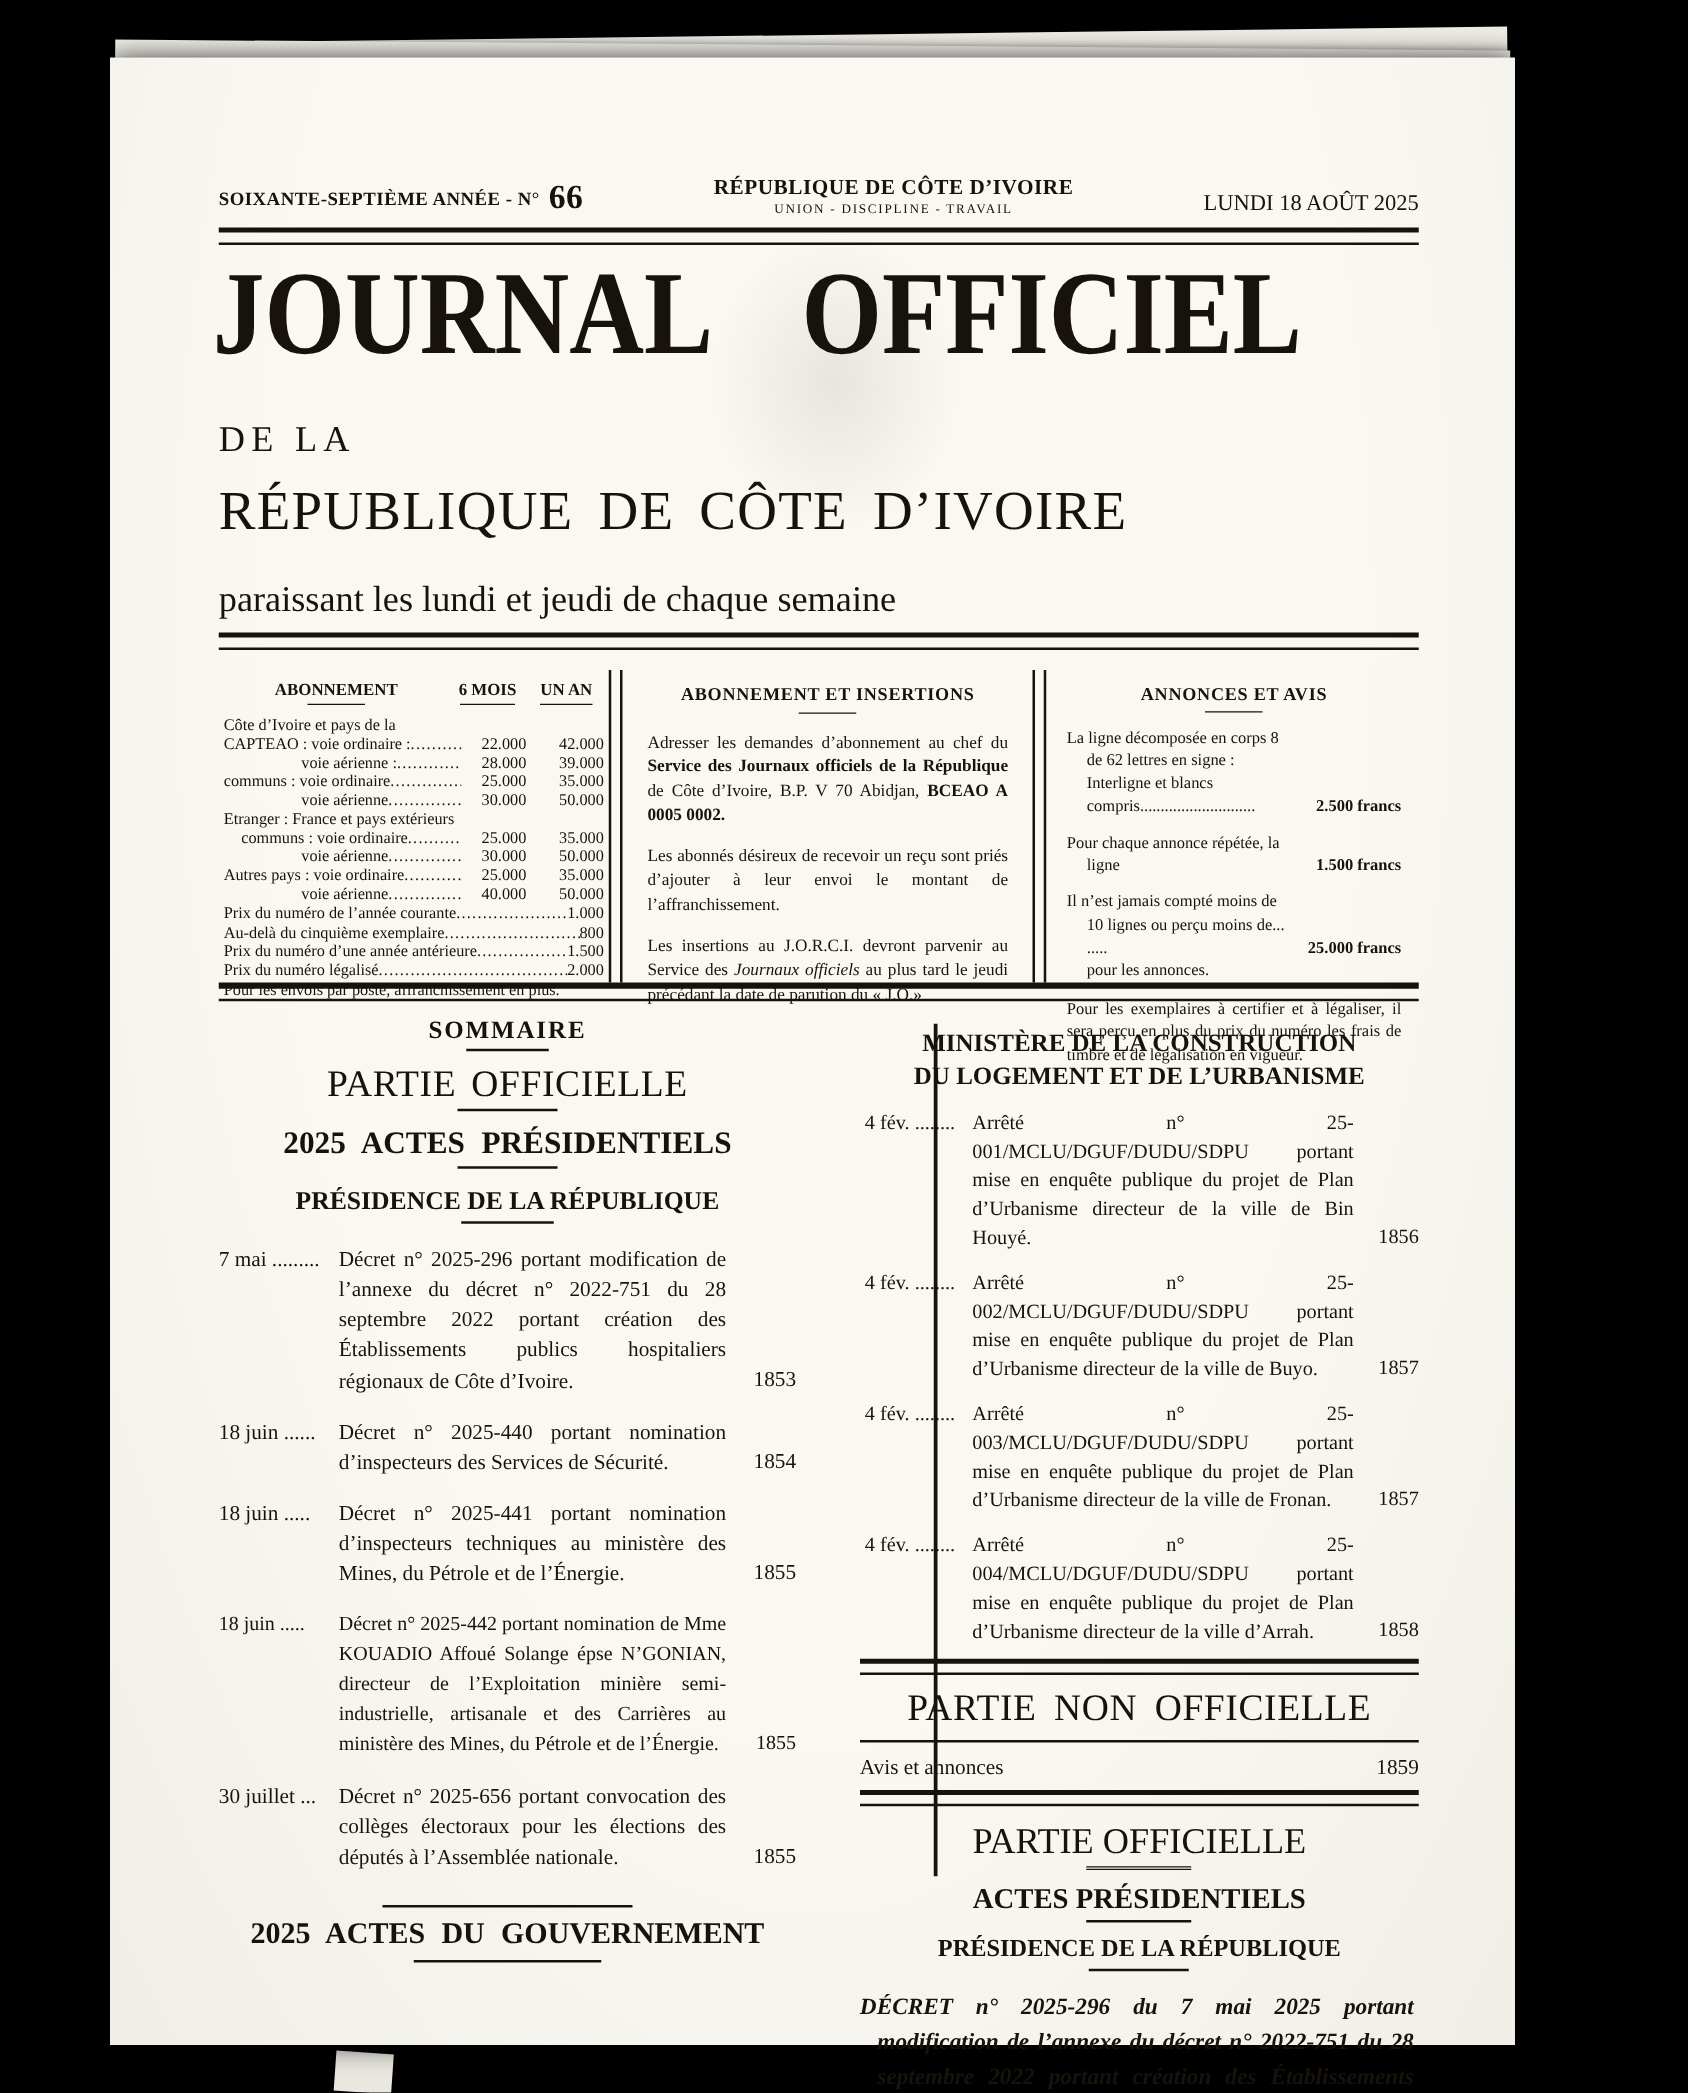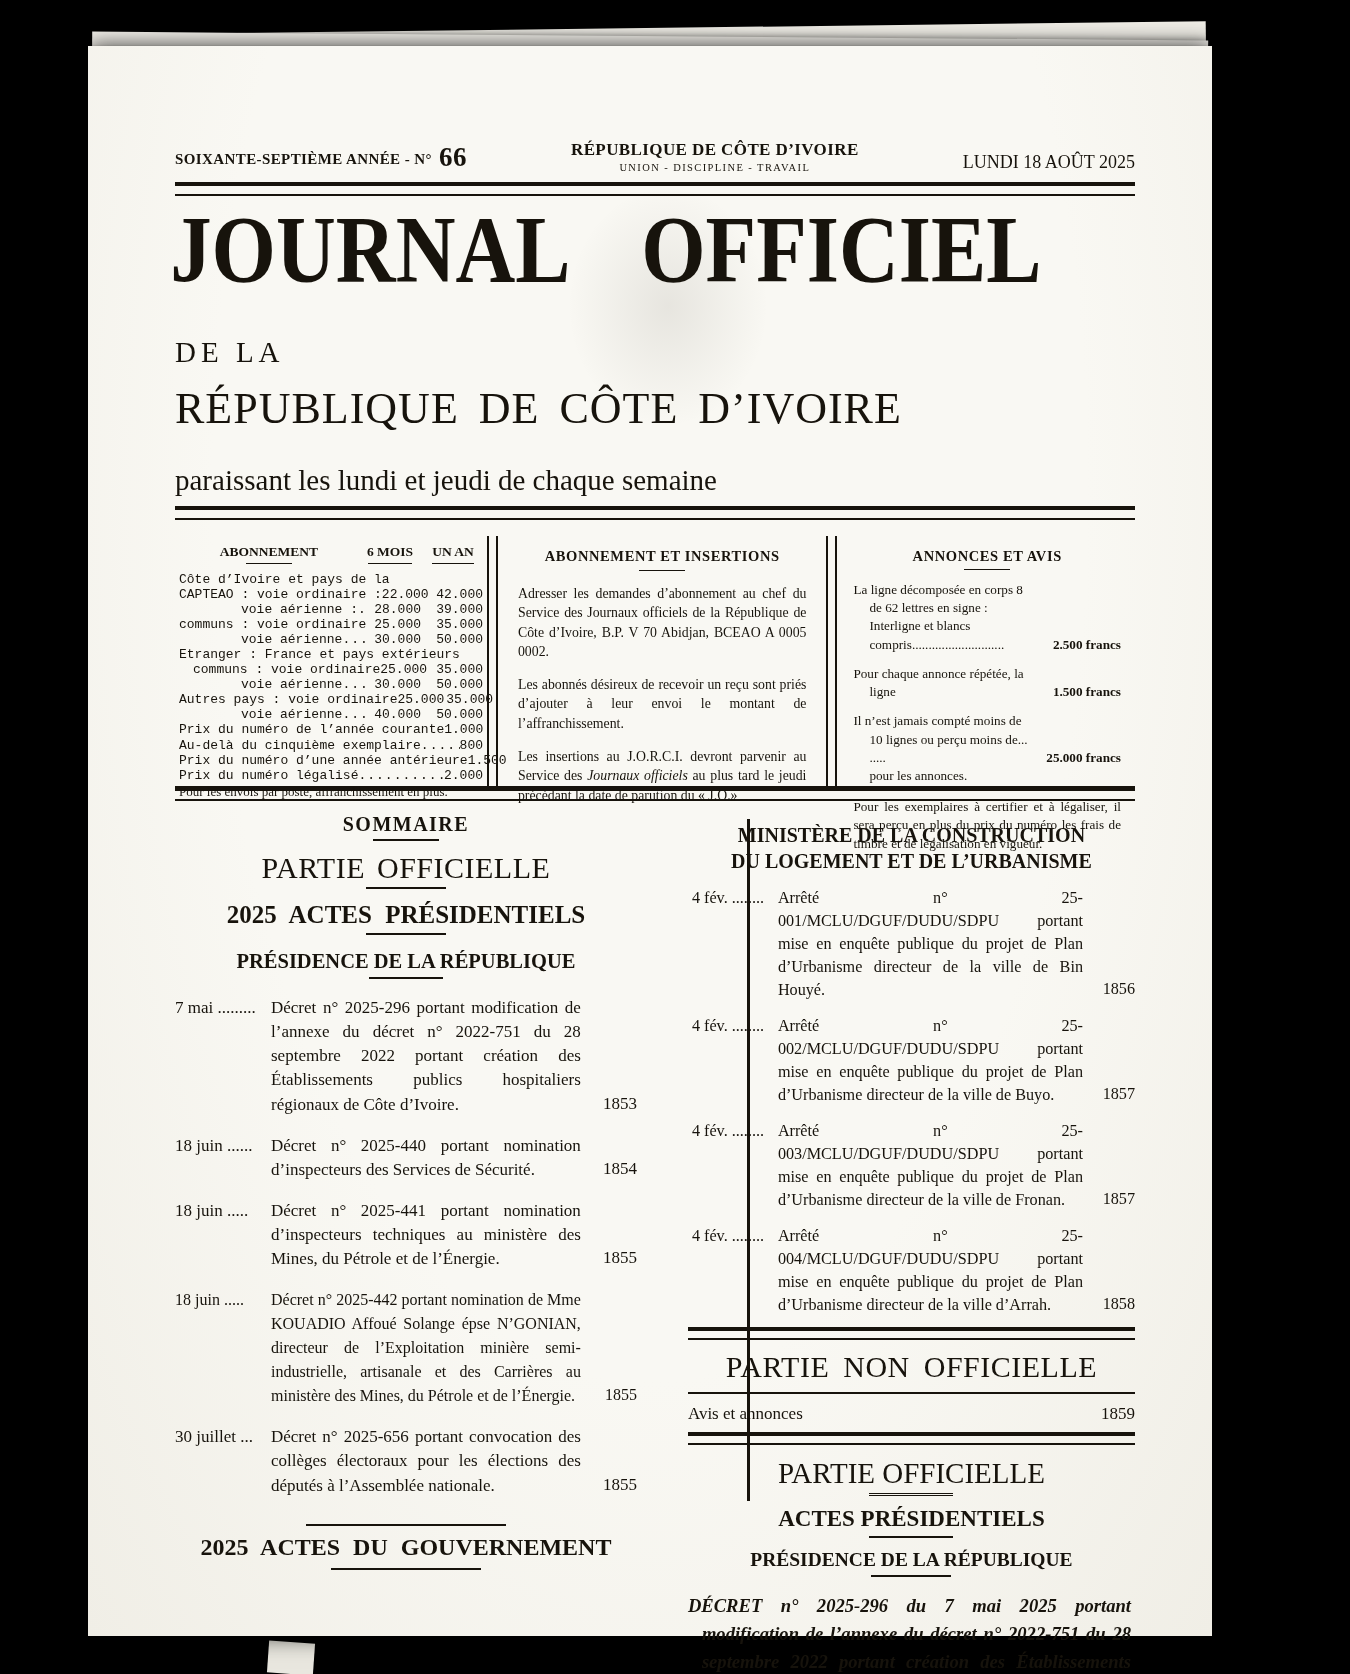--- a/index.html
+++ b/index.html
@@ -58,34 +58,34 @@
   .boxtitle{font-weight:bold;font-size:14.5px;letter-spacing:.6px;text-align:center;}
   .boxtitle::after{content:"";display:block;width:46px;margin:3px auto 0;border-top:1.6px solid var(--ink);}
   .box-ab{width:312px;padding:8px 4px 0 4px;box-sizing:border-box;font-size:13px;line-height:1.16;}
   .ab-head{display:flex;font-weight:bold;font-size:13.5px;align-items:flex-end;}
   .ab-head .t{flex:1;text-align:center;}
   .ab-head .t::after{content:"";display:block;width:46px;margin:3px auto 0;border-top:1.6px solid var(--ink);}
   .ab-h6{width:62px;text-align:center;}
   .ab-h1{width:60px;margin-left:2px;text-align:center;}
   .ab-h6::after,.ab-h1::after{content:"";display:block;width:70%;margin:3px auto 0;border-top:1.4px solid var(--ink);}
   .ab-rows{margin-top:8px;}
-  .ab-row{display:flex;align-items:baseline;font-family:Liberation Mono, monospace;}
+  .ab-row{display:flex;align-items:baseline;}
   .ab-label{white-space:nowrap;}
   .ind1{padding-left:14px;}
   .ind2{padding-left:62px;}
   .ab-dots{flex:1;overflow:hidden;white-space:nowrap;}
   .ab-dots::after{content:".........................................................................";letter-spacing:1px;}
   .ab-m6{width:52px;text-align:right;}
   .ab-y1{width:60px;margin-left:2px;text-align:right;}
   .ab-pv{text-align:right;}
   .ab-note{margin-top:1px;}
 
   .box-ins{width:330px;padding:10px 20px 0 20px;box-sizing:border-box;font-size:13.8px;line-height:1.42;text-align:justify;}
   .box-ins p{margin:13px 0 0 0;}
-  .box-ins .b{font-weight:normal;}
+  .box-ins .b{font-weight:bold;}
   .box-ins .i{font-style:italic;}
 
   .box-an{width:299px;padding:10px 14px 0 16px;box-sizing:border-box;font-size:13.2px;line-height:1.38;}
   .an-item{display:flex;margin-top:11px;}
   .an-lbl{flex:1;padding-left:16px;text-indent:-16px;}
   .an-val{width:84px;text-align:center;font-weight:bold;display:flex;align-items:flex-end;justify-content:flex-end;}
   .an-sfx{padding-left:16px;}
   .an-note{margin-top:13px;text-align:justify;}
 
   

